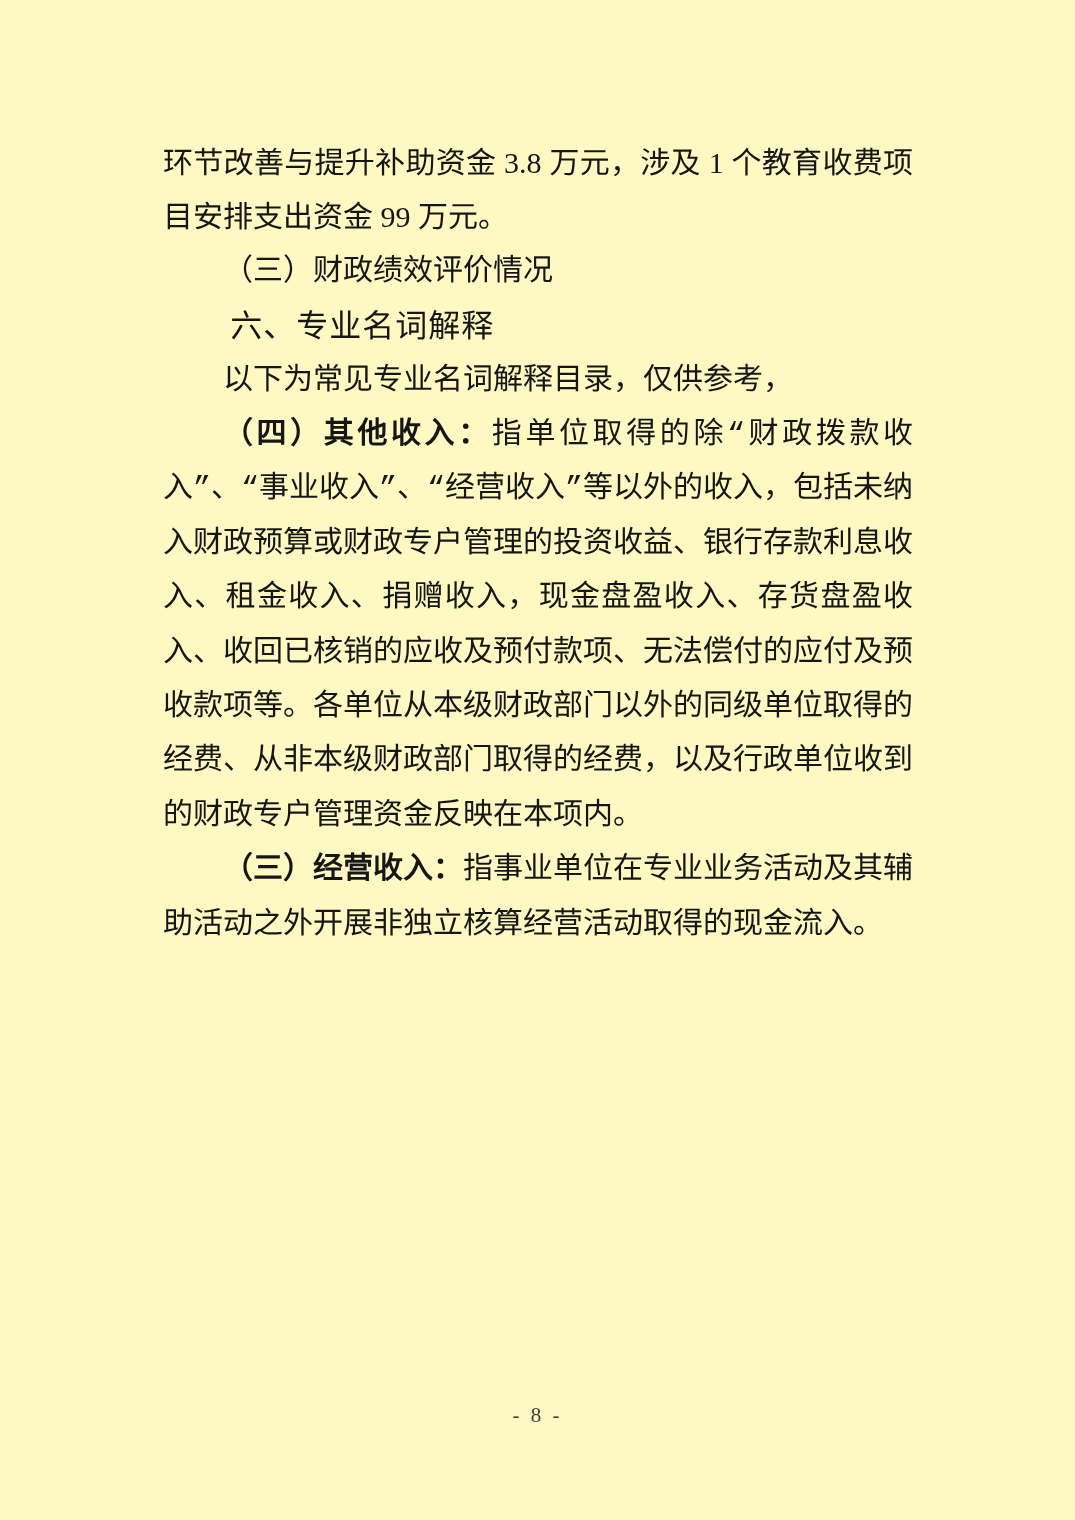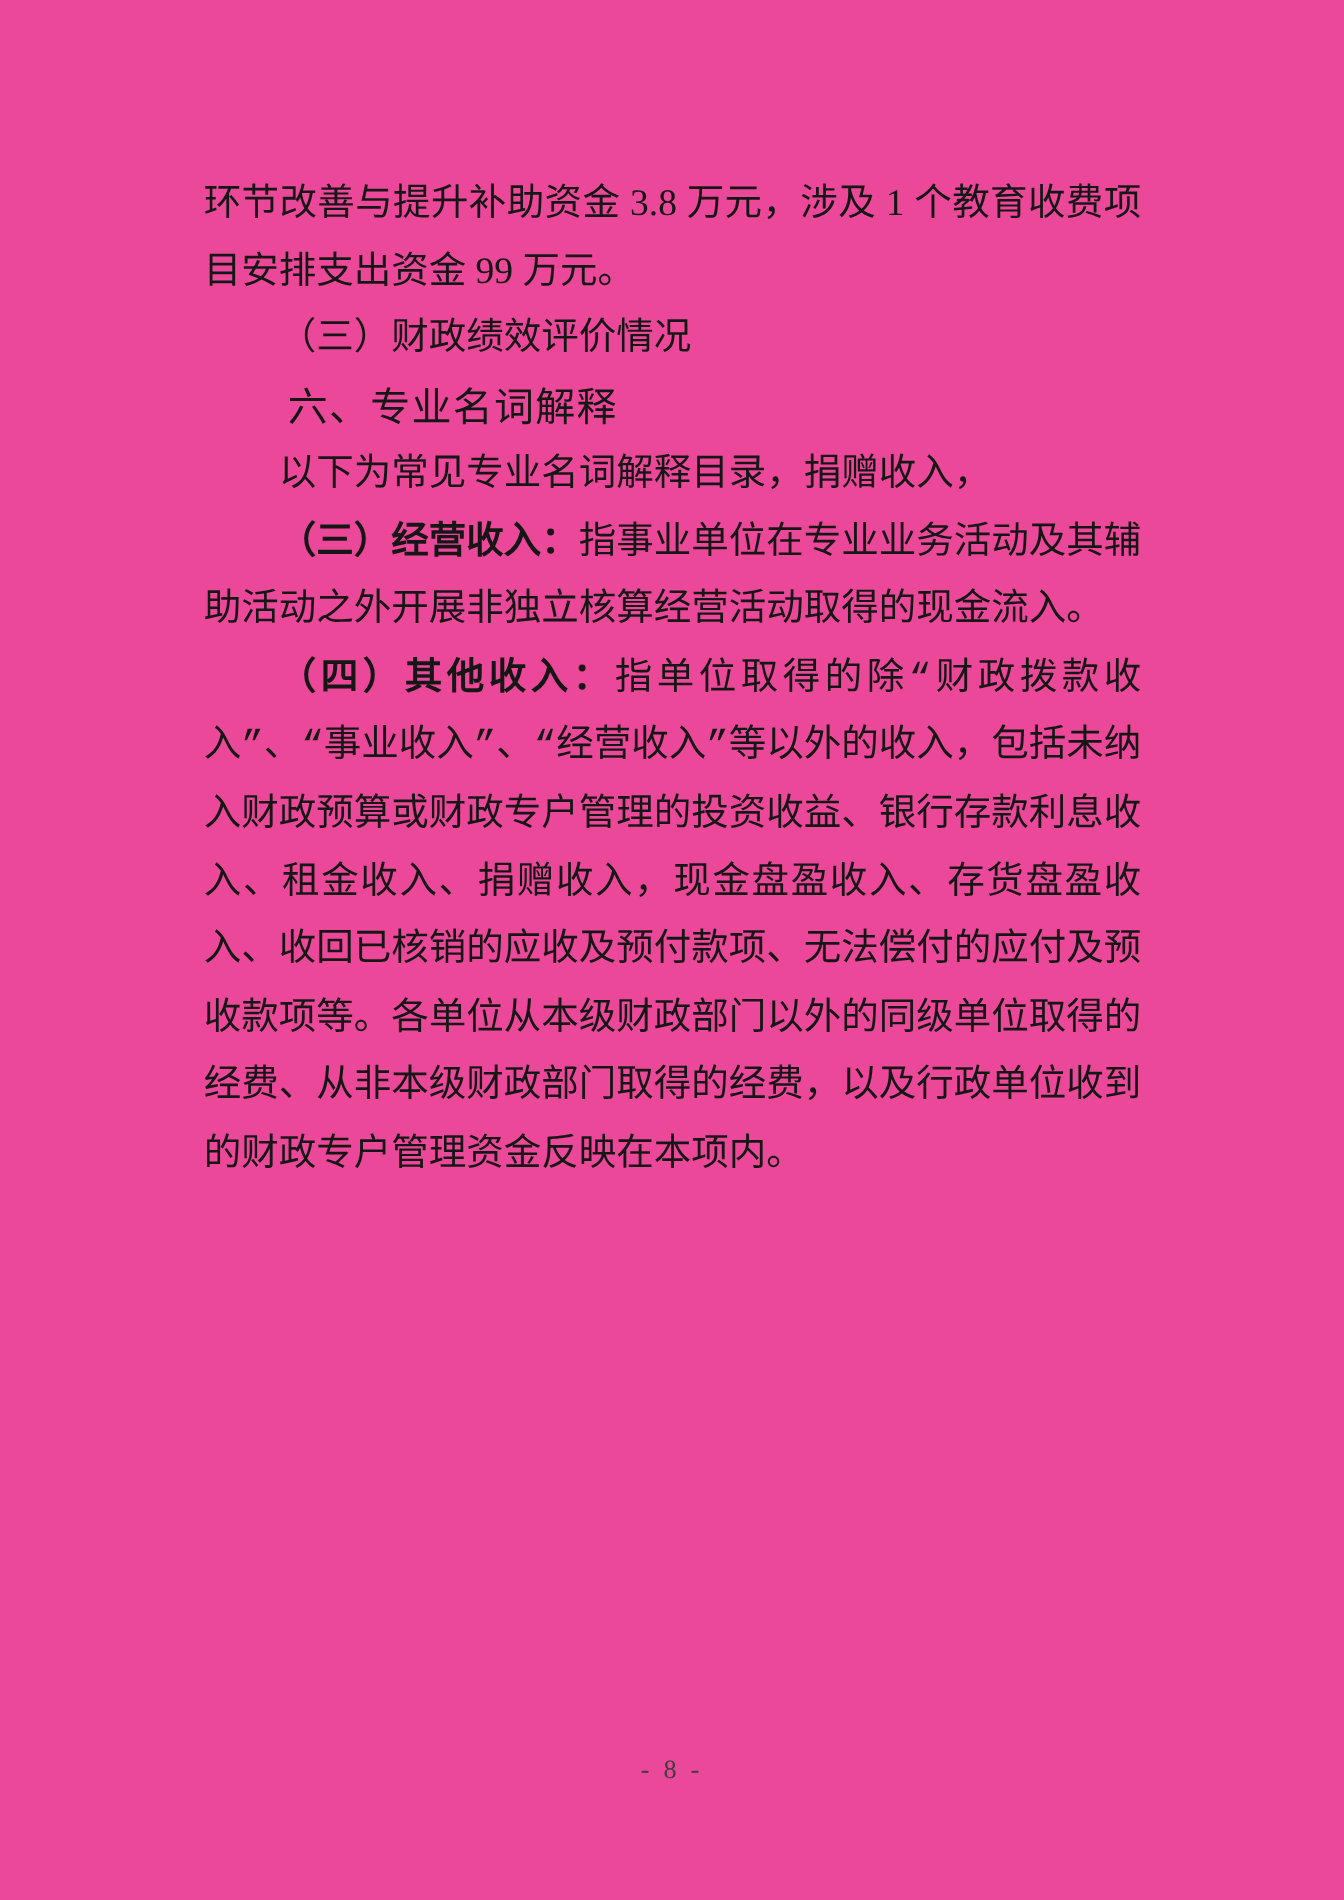--- a/index.html
+++ b/index.html
@@ -2,21 +2,21 @@
 <html lang="zh-CN"><head>
 <meta charset="utf-8">
 <style>
   * { margin: 0; padding: 0; box-sizing: border-box; }
   html, body { background: #ffffff; }
   .page {
     position: relative;
     width: 1075px;
     height: 1520px;
     margin: 0 auto;
-    background: #ec4899;
+    background: #fef9c3;
     color: #161616;
     font-family: "Liberation Serif", serif;
     overflow: hidden;
   }
   .text-block {
     position: absolute;
     left: 163px;
     top: 136px;
     width: 750px;
     font-size: 30px;
@@ -59,29 +59,29 @@
 
   <main class="text-block">
 
     <p>环节改善与提升补助资金 3.8 万元，涉及 1 个教育收费项目安排支出资金 99 万元。</p>
 
     <h3 class="kai-bold indent">（三）财政绩效评价情况</h3>
 
 
     <h2 class="hei">六、专业名词解释</h2>
 
-    <p class="indent">以下为常见专业名词解释目录，捐赠收入，</p>
+    <p class="indent">以下为常见专业名词解释目录，仅供参考，</p>
 
 
 
     <p class="indent">
-      <span class="lead">（三）经营收入：</span><span>指事业单位在专业业务活动及其辅助活动之外开展非独立核算经营活动取得的现金流入。</span>
+      <span class="lead">（四）其他收入：</span><span>指单位取得的除“财政拨款收入”、“事业收入”、“经营收入”等以外的收入，包括未纳入财政预算或财政专户管理的投资收益、银行存款利息收入、租金收入、捐赠收入，现金盘盈收入、存货盘盈收入、收回已核销的应收及预付款项、无法偿付的应付及预收款项等。各单位从本级财政部门以外的同级单位取得的经费、从非本级财政部门取得的经费，以及行政单位收到的财政专户管理资金反映在本项内。</span>
     </p>
 
     <p class="indent">
-      <span class="lead">（四）其他收入：</span><span>指单位取得的除“财政拨款收入”、“事业收入”、“经营收入”等以外的收入，包括未纳入财政预算或财政专户管理的投资收益、银行存款利息收入、租金收入、捐赠收入，现金盘盈收入、存货盘盈收入、收回已核销的应收及预付款项、无法偿付的应付及预收款项等。各单位从本级财政部门以外的同级单位取得的经费、从非本级财政部门取得的经费，以及行政单位收到的财政专户管理资金反映在本项内。</span>
+      <span class="lead">（三）经营收入：</span><span>指事业单位在专业业务活动及其辅助活动之外开展非独立核算经营活动取得的现金流入。</span>
     </p>
 
   </main>
 
   <footer class="page-footer">- 8 -</footer>
 
 </div>
 
 </body></html>

